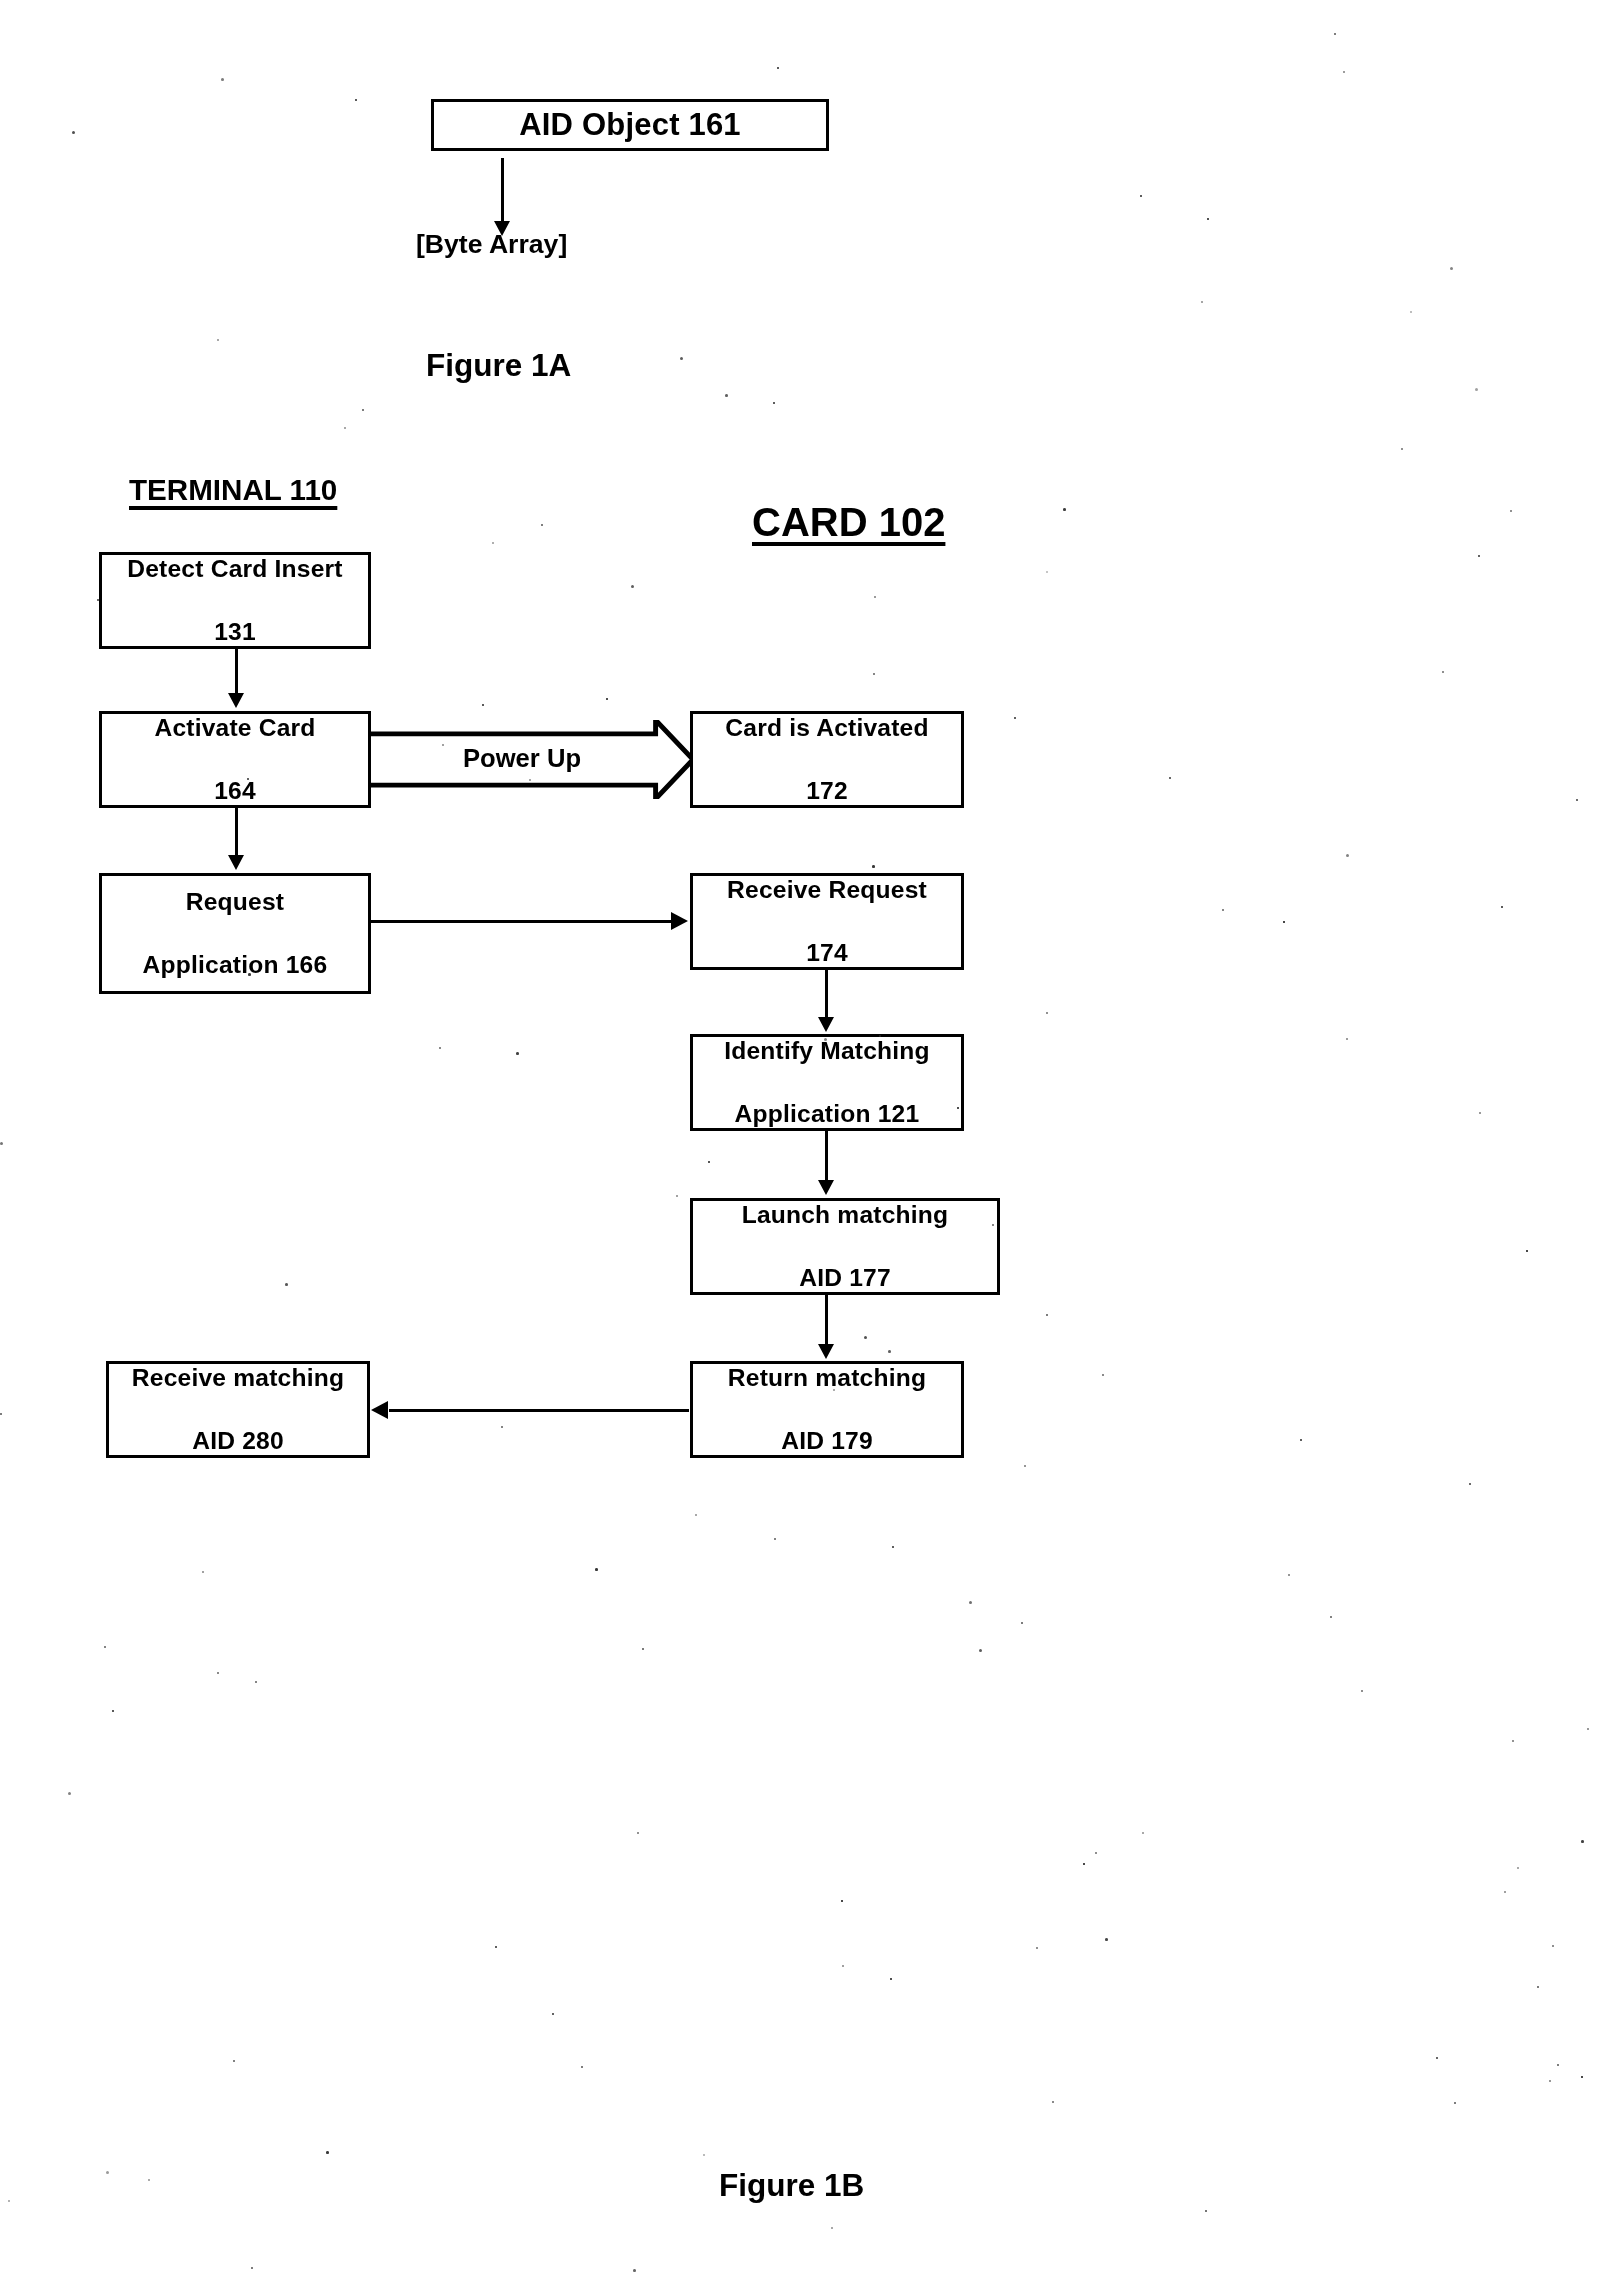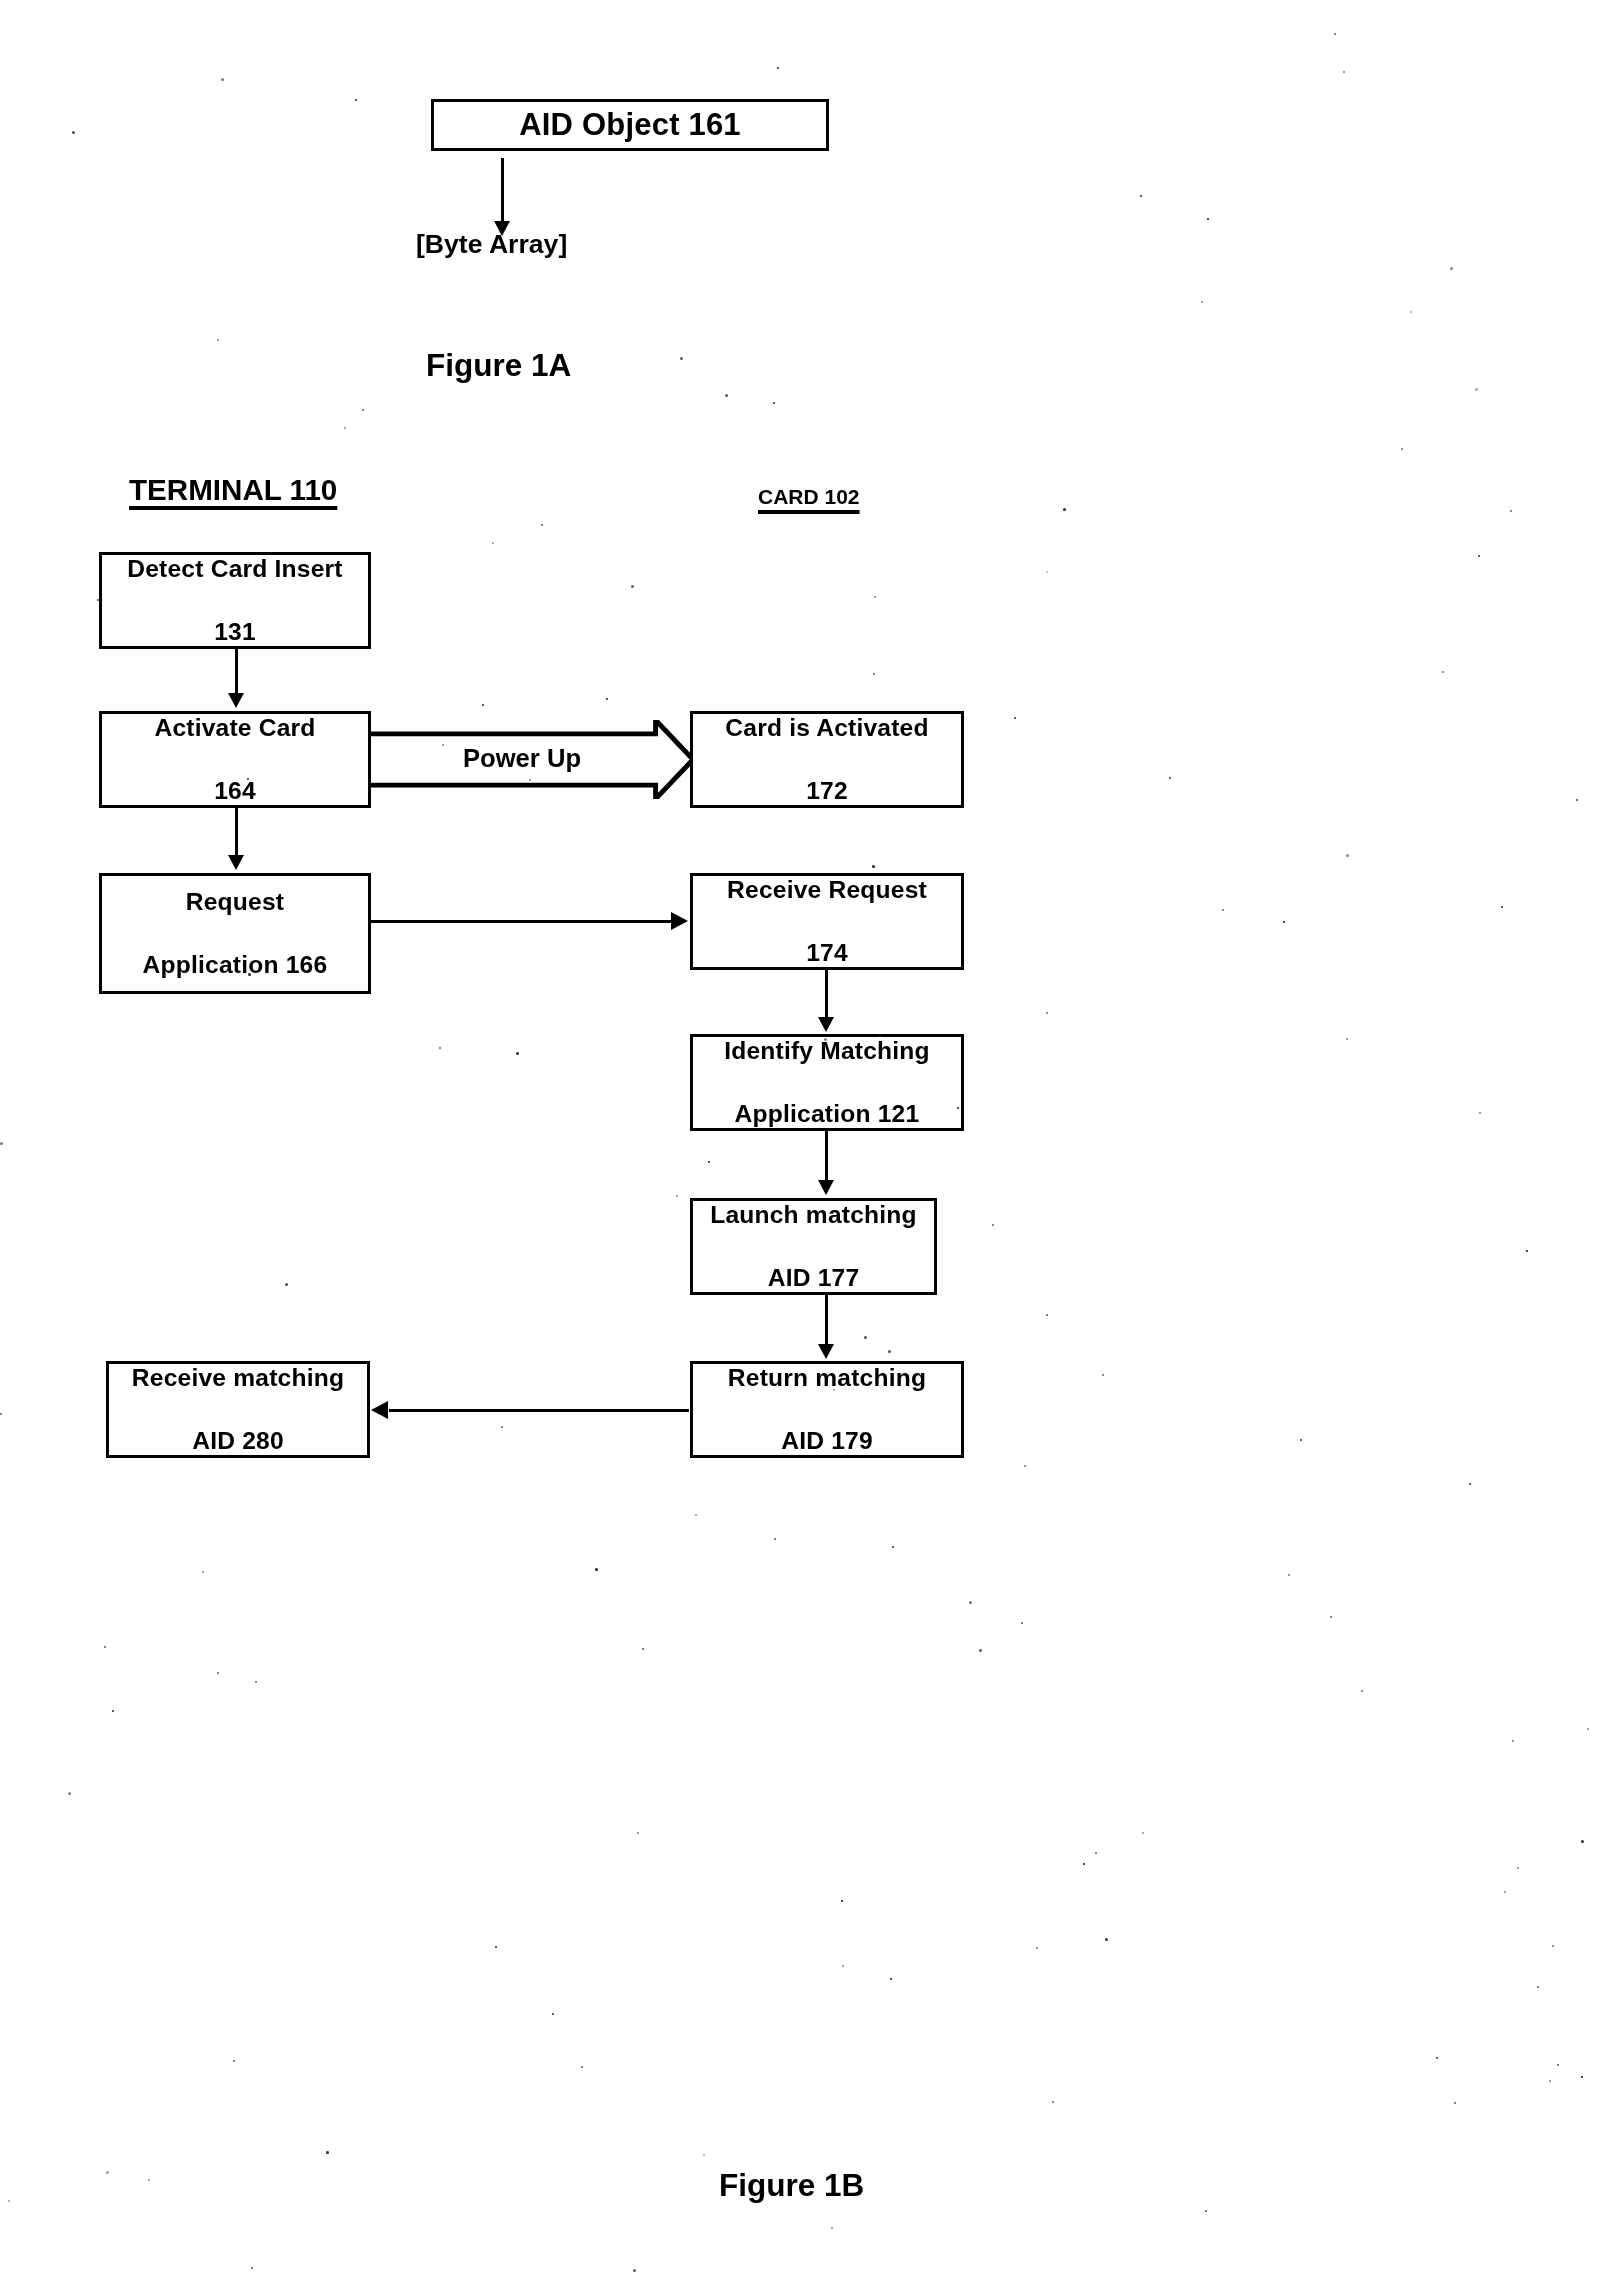--- a/index.html
+++ b/index.html
@@ -123,21 +123,21 @@
   </div>
 
   <div class="vline" style="left:501px; top:158px; height:67px;"></div>
   <div class="vhead" style="left:494px; top:221px;"></div>
 
   <div class="label" id="byte-array-label" style="left:416px; top:229px; font-size:26.6px;">[Byte Array]</div>
 
   <div class="caption" id="figure-1a-caption" style="left:426px; top:347px; font-size:31.5px;">Figure 1A</div>
 
   <div class="label lane-title" id="terminal-lane-title" style="left:129px; top:473px; font-size:29.6px;">TERMINAL 110</div>
-  <div class="label lane-title" id="card-lane-title" style="left:752px; top:485px; font-size:21px;margin-left:6px;">CARD 102</div>
+  <div class="label lane-title" id="card-lane-title" style="left:752px; top:500px; font-size:40px;">CARD 102</div>
 
   <div class="node" style="left:99px; top:552px; width:272px; height:97px; font-size:24.6px;">
     <span>
       <span>Detect Card Insert</span><br>
       <span>131</span>
     </span>
   </div>
 
   <div class="vline" style="left:235px; top:648px; height:49px;"></div>
   <div class="vhead" style="left:228px; top:693px;"></div>
@@ -186,21 +186,21 @@
   <div class="node" style="left:690px; top:1034px; width:274px; height:97px; font-size:24.6px;">
     <span>
       <span>Identify Matching</span><br>
       <span>Application 121</span>
     </span>
   </div>
 
   <div class="vline" style="left:825px; top:1131px; height:55px;"></div>
   <div class="vhead" style="left:818px; top:1180px;"></div>
 
-  <div class="node" style="left:690px; top:1198px; width:247px; height:97px; font-size:24.6px;">
+  <div class="node" style="left:690px; top:1198px; width:310px; height:97px; font-size:24.6px;">
     <span>
       <span>Launch matching</span><br>
       <span>AID 177</span>
     </span>
   </div>
 
   <div class="vline" style="left:825px; top:1294px; height:51px;"></div>
   <div class="vhead" style="left:818px; top:1344px;"></div>
 
   <div class="node" style="left:690px; top:1361px; width:274px; height:97px; font-size:24.6px;">

